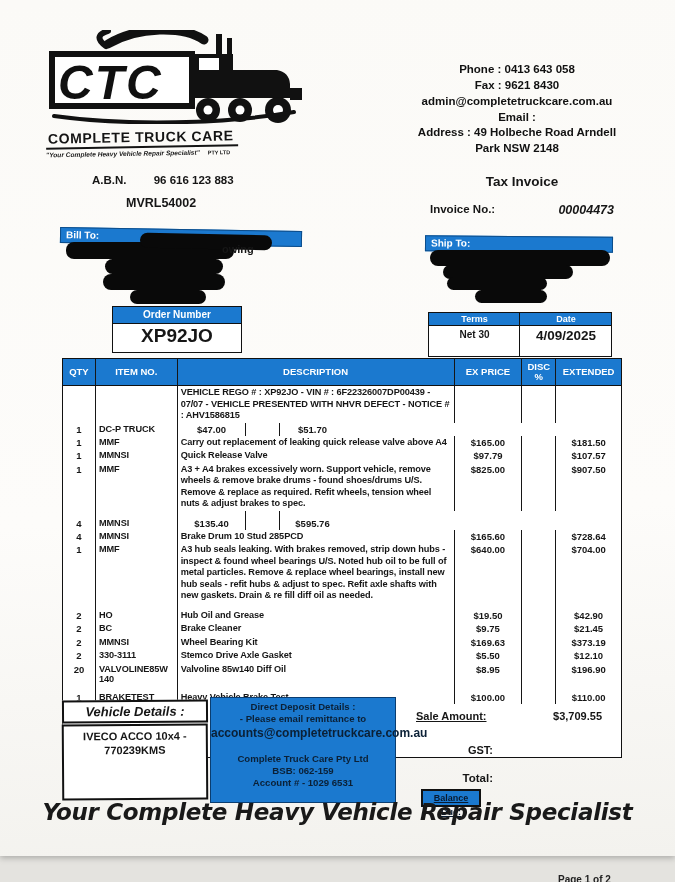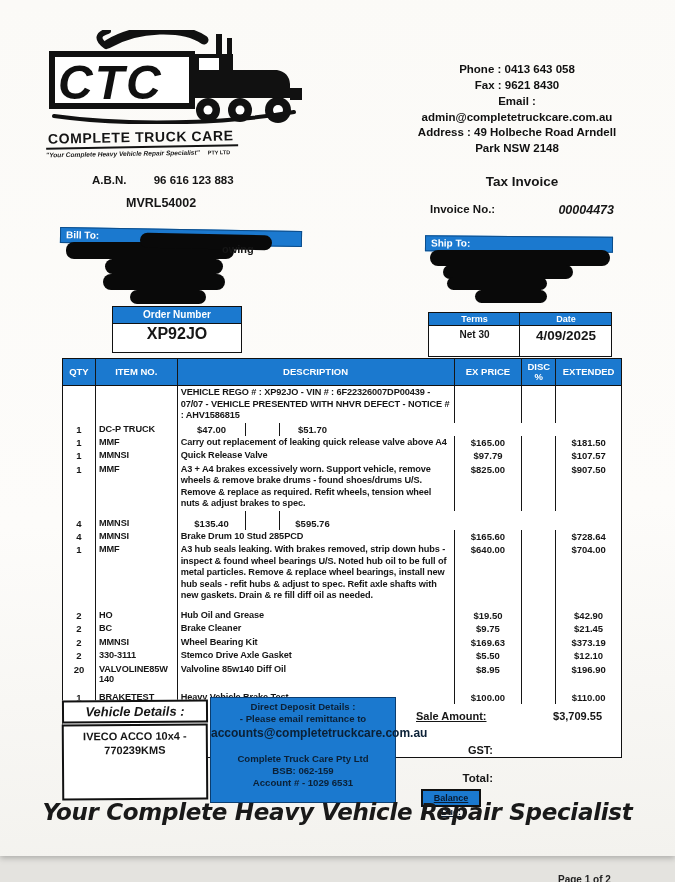--- a/index.html
+++ b/index.html
@@ -45,21 +45,21 @@
   #ship-to-bar { left:425px; top:236px; width:188px; height:16px; transform:rotate(.4deg); }
   .redact { position:absolute; background:#090909; border-radius:8px; }
   #bill-frag { left:222px; top:243px; font-weight:600; font-size:11px; }
 
   
   .mini-box { border:1.6px solid #111; background:#fff; }
   .mini-head { background:#1b79cf; color:#fff; font-weight:700; text-align:center;
     border-bottom:1.6px solid #111; }
   #order-box { left:112px; top:306px; width:130px; height:47px; }
   #order-box .mini-head { font-size:10px; height:17px; line-height:16px; }
-  #order-box .mini-val { font-weight:700; font-size:16px; text-align:center; padding-top:1px; }
+  #order-box .mini-val { font-weight:700; font-size:19px; text-align:center; padding-top:1px; }
   #terms-date { left:428px; top:312px; display:flex; }
   #terms-box { width:93px; height:45px; }
   #date-box  { width:93px; height:45px; margin-left:-1.6px; }
   #terms-date .mini-head { font-size:9px; height:13px; line-height:12px; }
   #terms-box .mini-val { font-weight:700; font-size:10px; text-align:center; padding-top:3px; }
   #date-box .mini-val { font-weight:700; font-size:13.5px; text-align:center; padding-top:2px; }
 
   
   #items-table { left:62px; top:358px; width:560px; height:400px;
     border:1.8px solid #111; display:flex; flex-direction:column; background:#fff; overflow:hidden;justify-content:center; }
@@ -130,22 +130,22 @@
     <div id="logo-name">COMPLETE TRUCK CARE</div>
     <div id="logo-tagline">
       <span>"Your Complete Heavy Vehicle Repair Specialist"</span>
       <span class="suffix">PTY LTD</span>
     </div>
   </div>
 
   <div class="abs" id="contact-block">
     <div>Phone : 0413 643 058</div>
     <div>Fax : 9621 8430</div>
+    <div>admin@completetruckcare.com.au</div>
     <div>Email :</div>
-    <div>admin@completetruckcare.com.au</div>
     <div>Address : 49 Holbeche Road Arndell</div>
     <div>Park NSW 2148</div>
   </div>
 
   <div class="abs" id="abn-row">
     <span>A.B.N.</span>
     <span class="abn-val">96 616 123 883</span>
   </div>
   <div class="abs" id="mvrl">MVRL54002</div>
   <div class="abs" id="tax-invoice-title">Tax Invoice</div>

